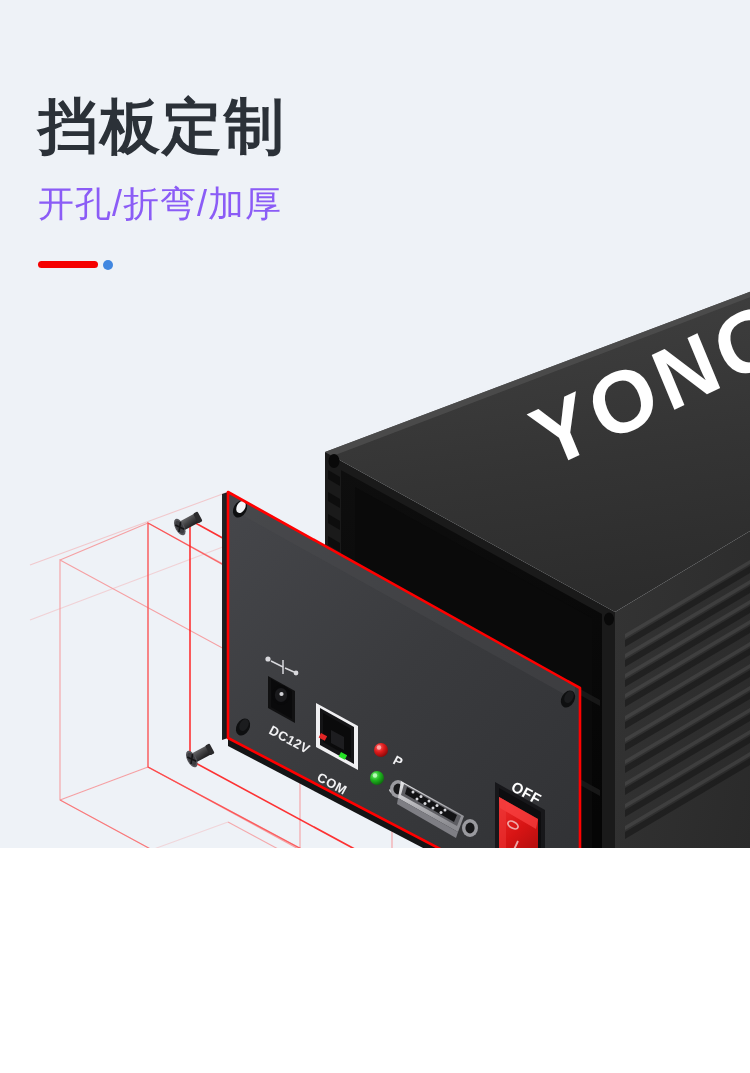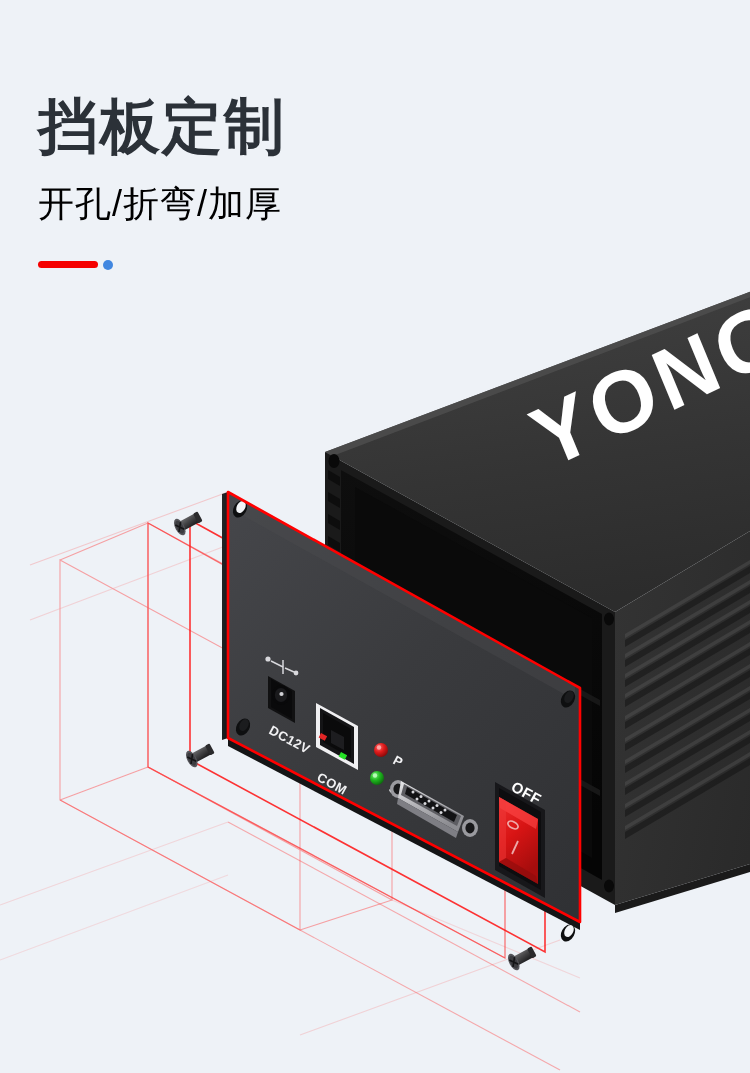--- a/index.html
+++ b/index.html
@@ -2,35 +2,35 @@
 <html><head>
 <meta charset="utf-8">
 <title>挡板定制</title>
 <style>
   * { margin:0; padding:0; box-sizing:border-box; }
   html,body{
     width:750px; height:1073px; overflow:hidden;
     font-family:"Liberation Sans","DejaVu Sans",sans-serif;
   }
   #stage{
-    position:relative; width:750px; height:1073px;
+    position:relative; width:750px; height:848px;
     background:#eef2f7; overflow:hidden;
   }
 
   
   #header{ position:absolute; left:0; top:0; width:750px; height:300px; }
   #title{
     position:absolute; left:38px; top:97px;
     font-size:60px; font-weight:bold; letter-spacing:2px;
     color:#2b3138; line-height:1; white-space:nowrap;
   }
   #subtitle{
     position:absolute; left:38px; top:186px;
     font-size:36px; font-weight:400; letter-spacing:1px;
-    color:#000000; line-height:1; white-space:nowrap;
+    color:#8b5cf6; line-height:1; white-space:nowrap;
   }
   #rule-bar{
     position:absolute; left:38px; top:261px;
     width:60px; height:7px; border-radius:4px; background:#f50000;
   }
   #rule-dot{
     position:absolute; left:103px; top:260px;
     width:10px; height:10px; border-radius:50%; background:#4187e0;
   }
 

